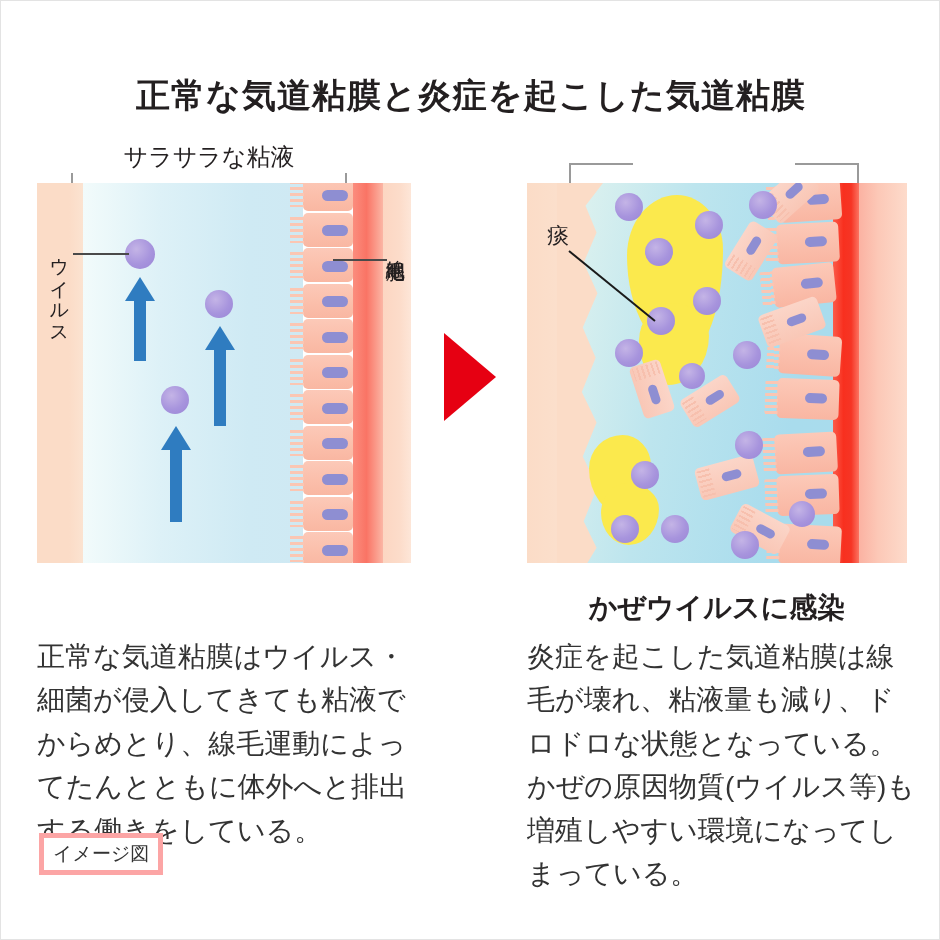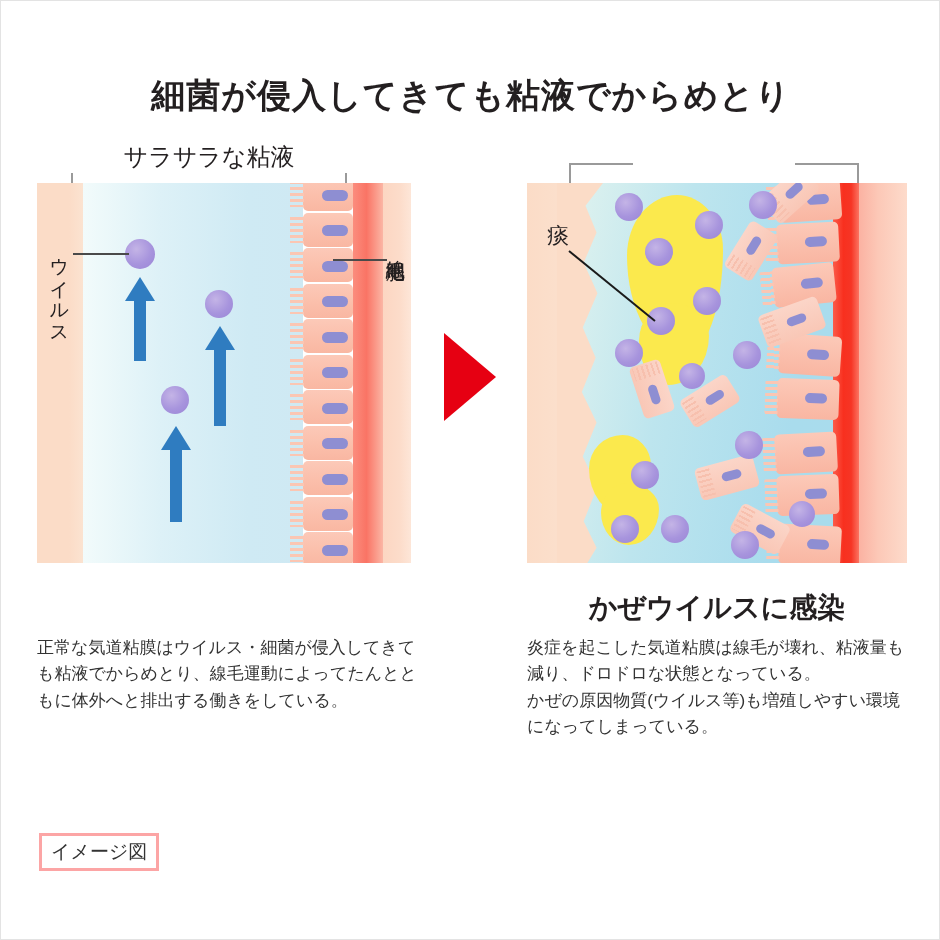--- a/index.html
+++ b/index.html
@@ -223,37 +223,37 @@
   }
 
   
   .sub-head{
     position:absolute;
     font-size:28px;font-weight:bold;color:#231f20;
     text-align:center;
   }
   .body-text{
     position:absolute;
-    font-size:17px;color:#333333;line-height:1.55;
+    font-size:28px;color:#333333;line-height:1.55;
     letter-spacing:0px;
   }
   #image-note{
     position:absolute;left:38px;top:832px;
-    border:3px solid #fca5a5;
+    border:5px solid #fca5a5;
     padding:3px 9px;
     font-size:19px;color:#333;
     background:#fff;
   }
 </style>
 </head>
 <body>
 
 <div id="canvas">
 
-  <div id="main-title">細菌が侵入してきても粘液でからめとり</div>
+  <div id="main-title">正常な気道粘膜と炎症を起こした気道粘膜</div>
 
   <div class="bracket" style="left:70px;top:142px;width:276px;">
     <div class="bar"></div>
     <div class="blabel">サラサラな粘液</div>
   </div>
   <div class="bracket" style="left:568px;top:142px;width:290px;">
     <div class="bar"></div>
   </div>
 
   <div class="panel" id="panel-left">

